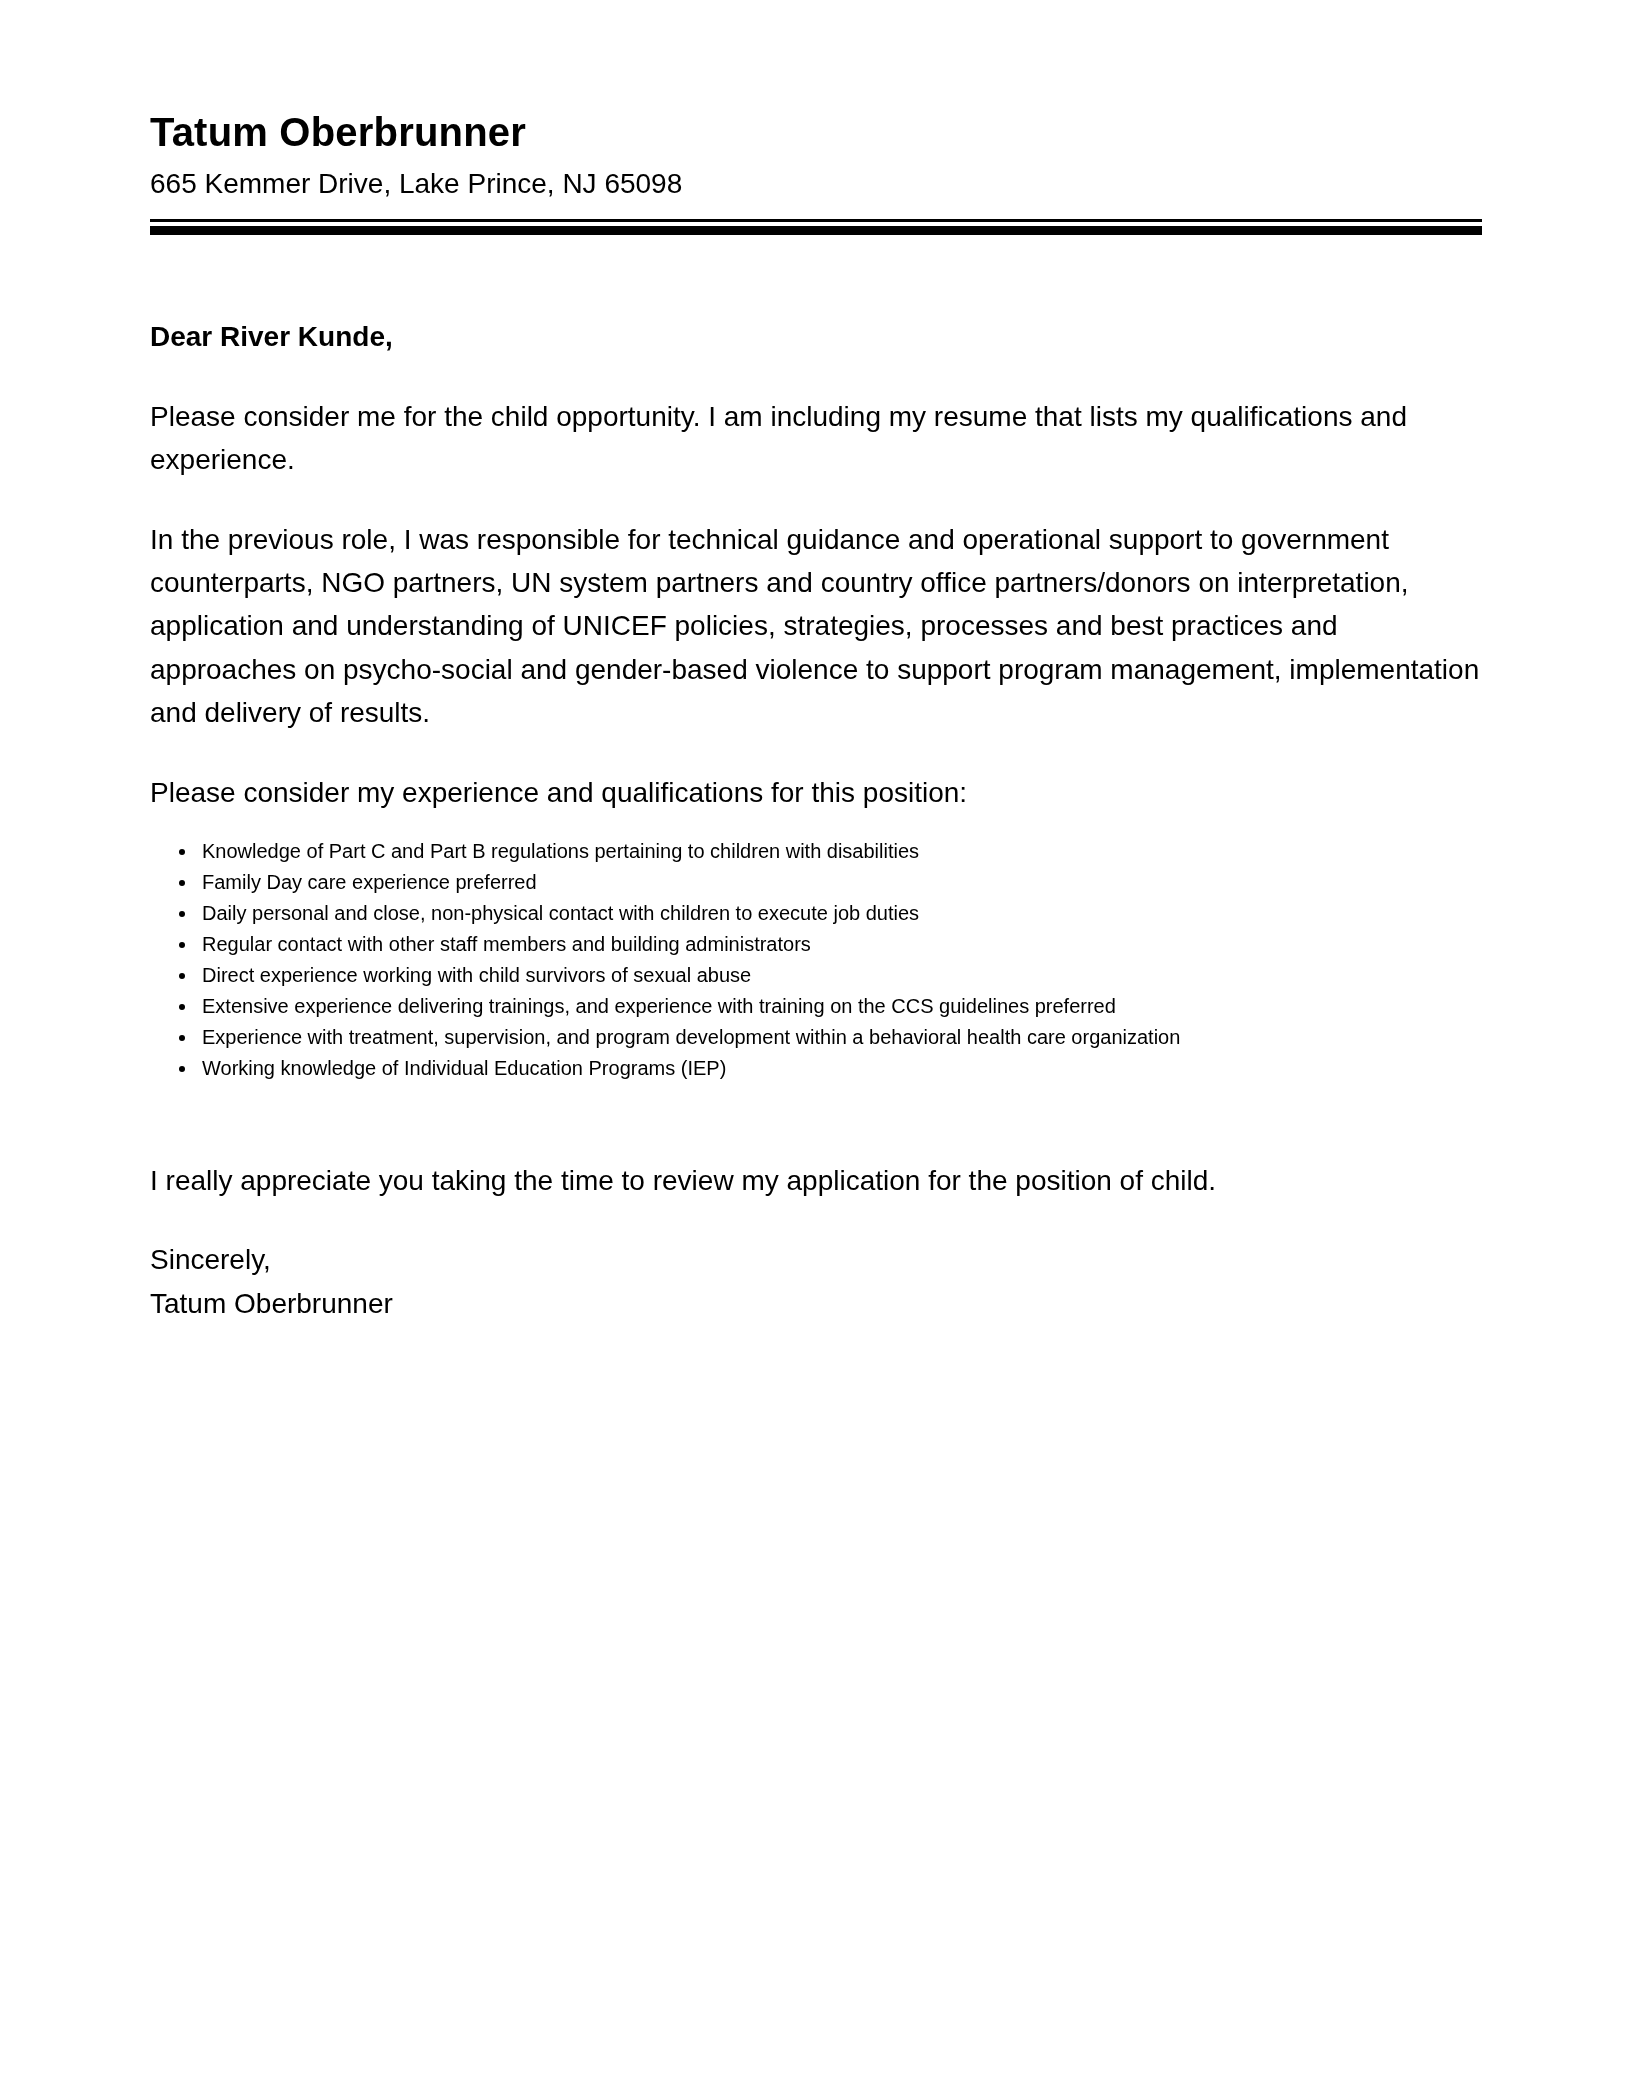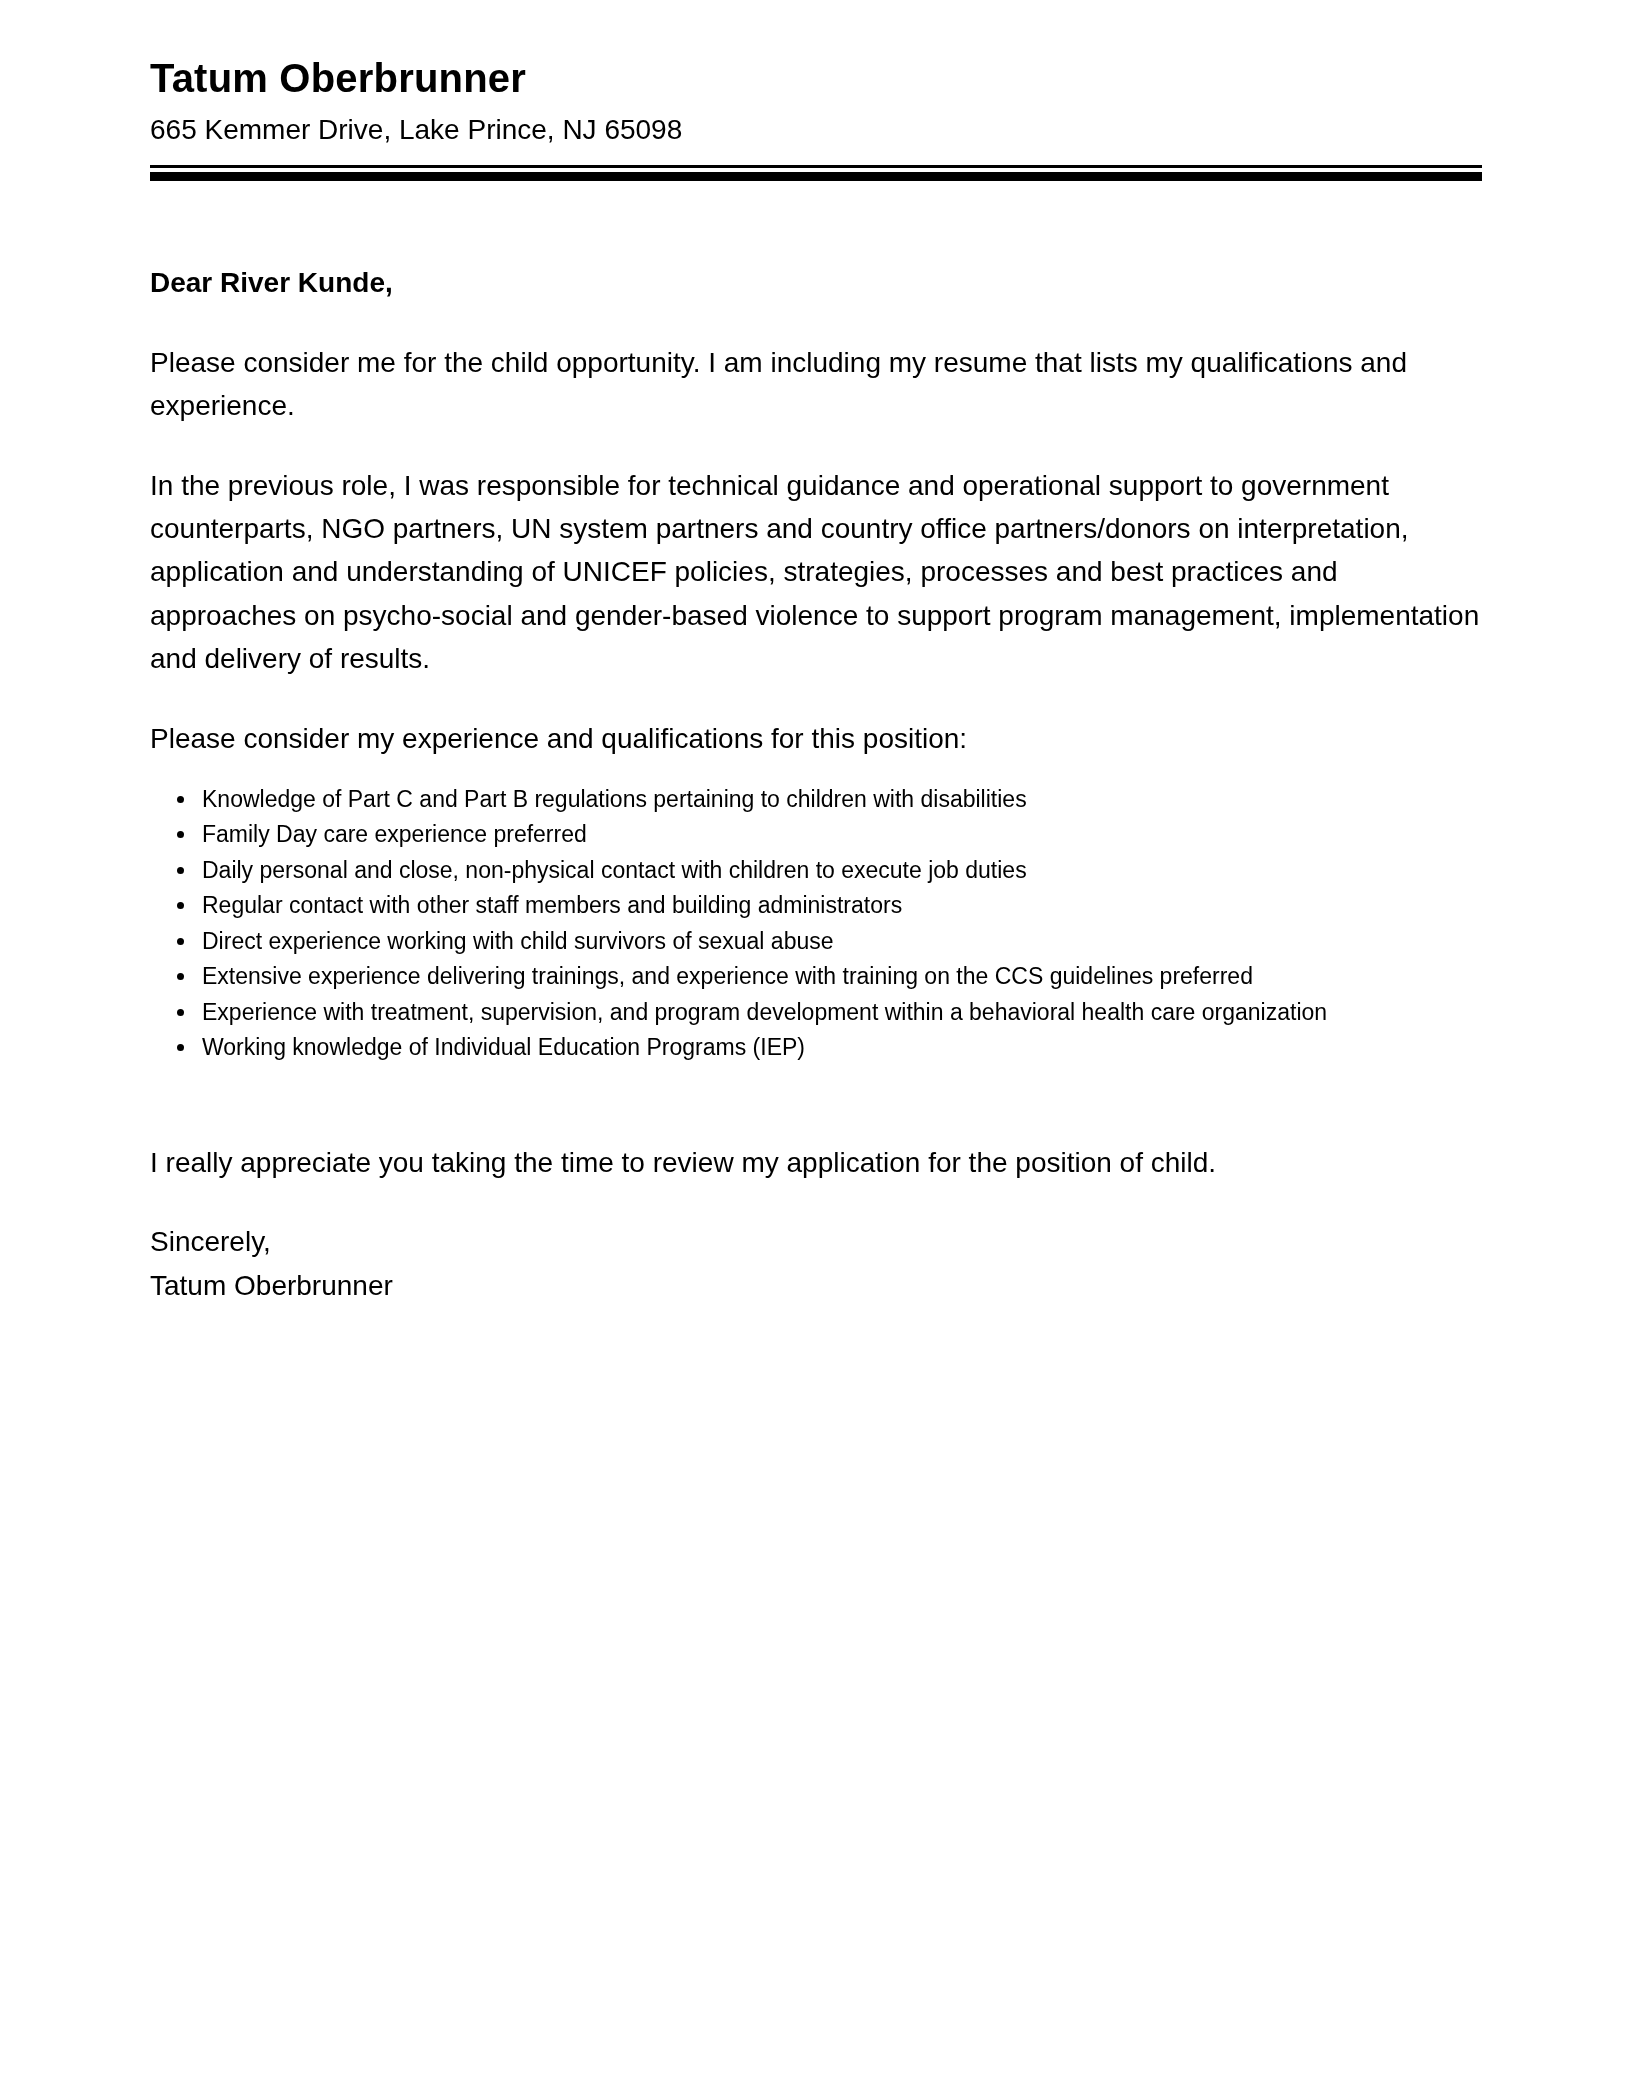--- a/index.html
+++ b/index.html
@@ -12,21 +12,21 @@
     height: 2098px;
     font-family: "Liberation Sans", "DejaVu Sans", sans-serif;
     color: #000000;
     position: relative;
     overflow: hidden;
   }
   .page {
     box-sizing: border-box;
     width: 1632px;
     height: 1872px;
-    padding: 54px 150px 0 150px;
+    padding: 108px 150px 0 150px;
     background: #ffffff;
   }
   .sender-name {
     font-size: 40px;
     font-weight: 700;
     line-height: 1.2;
     letter-spacing: 0.2px;
   }
   .sender-address {
     font-size: 28px;
@@ -50,21 +50,21 @@
     margin-top: 36px;
     font-size: 28px;
     line-height: 1.55;
   }
   ul.quals {
     margin: 22px 0 0 0;
     padding-left: 48px;
     list-style: disc outside;
   }
   ul.quals li {
-    font-size: 23px;
+    font-size: 20px;
     line-height: 1.5;
     margin-bottom: 1px;
     padding-left: 4px;
   }
   .closing {
     margin-top: 76px;
     font-size: 28px;
     font-weight: 400;
     line-height: 1.55;
   }

